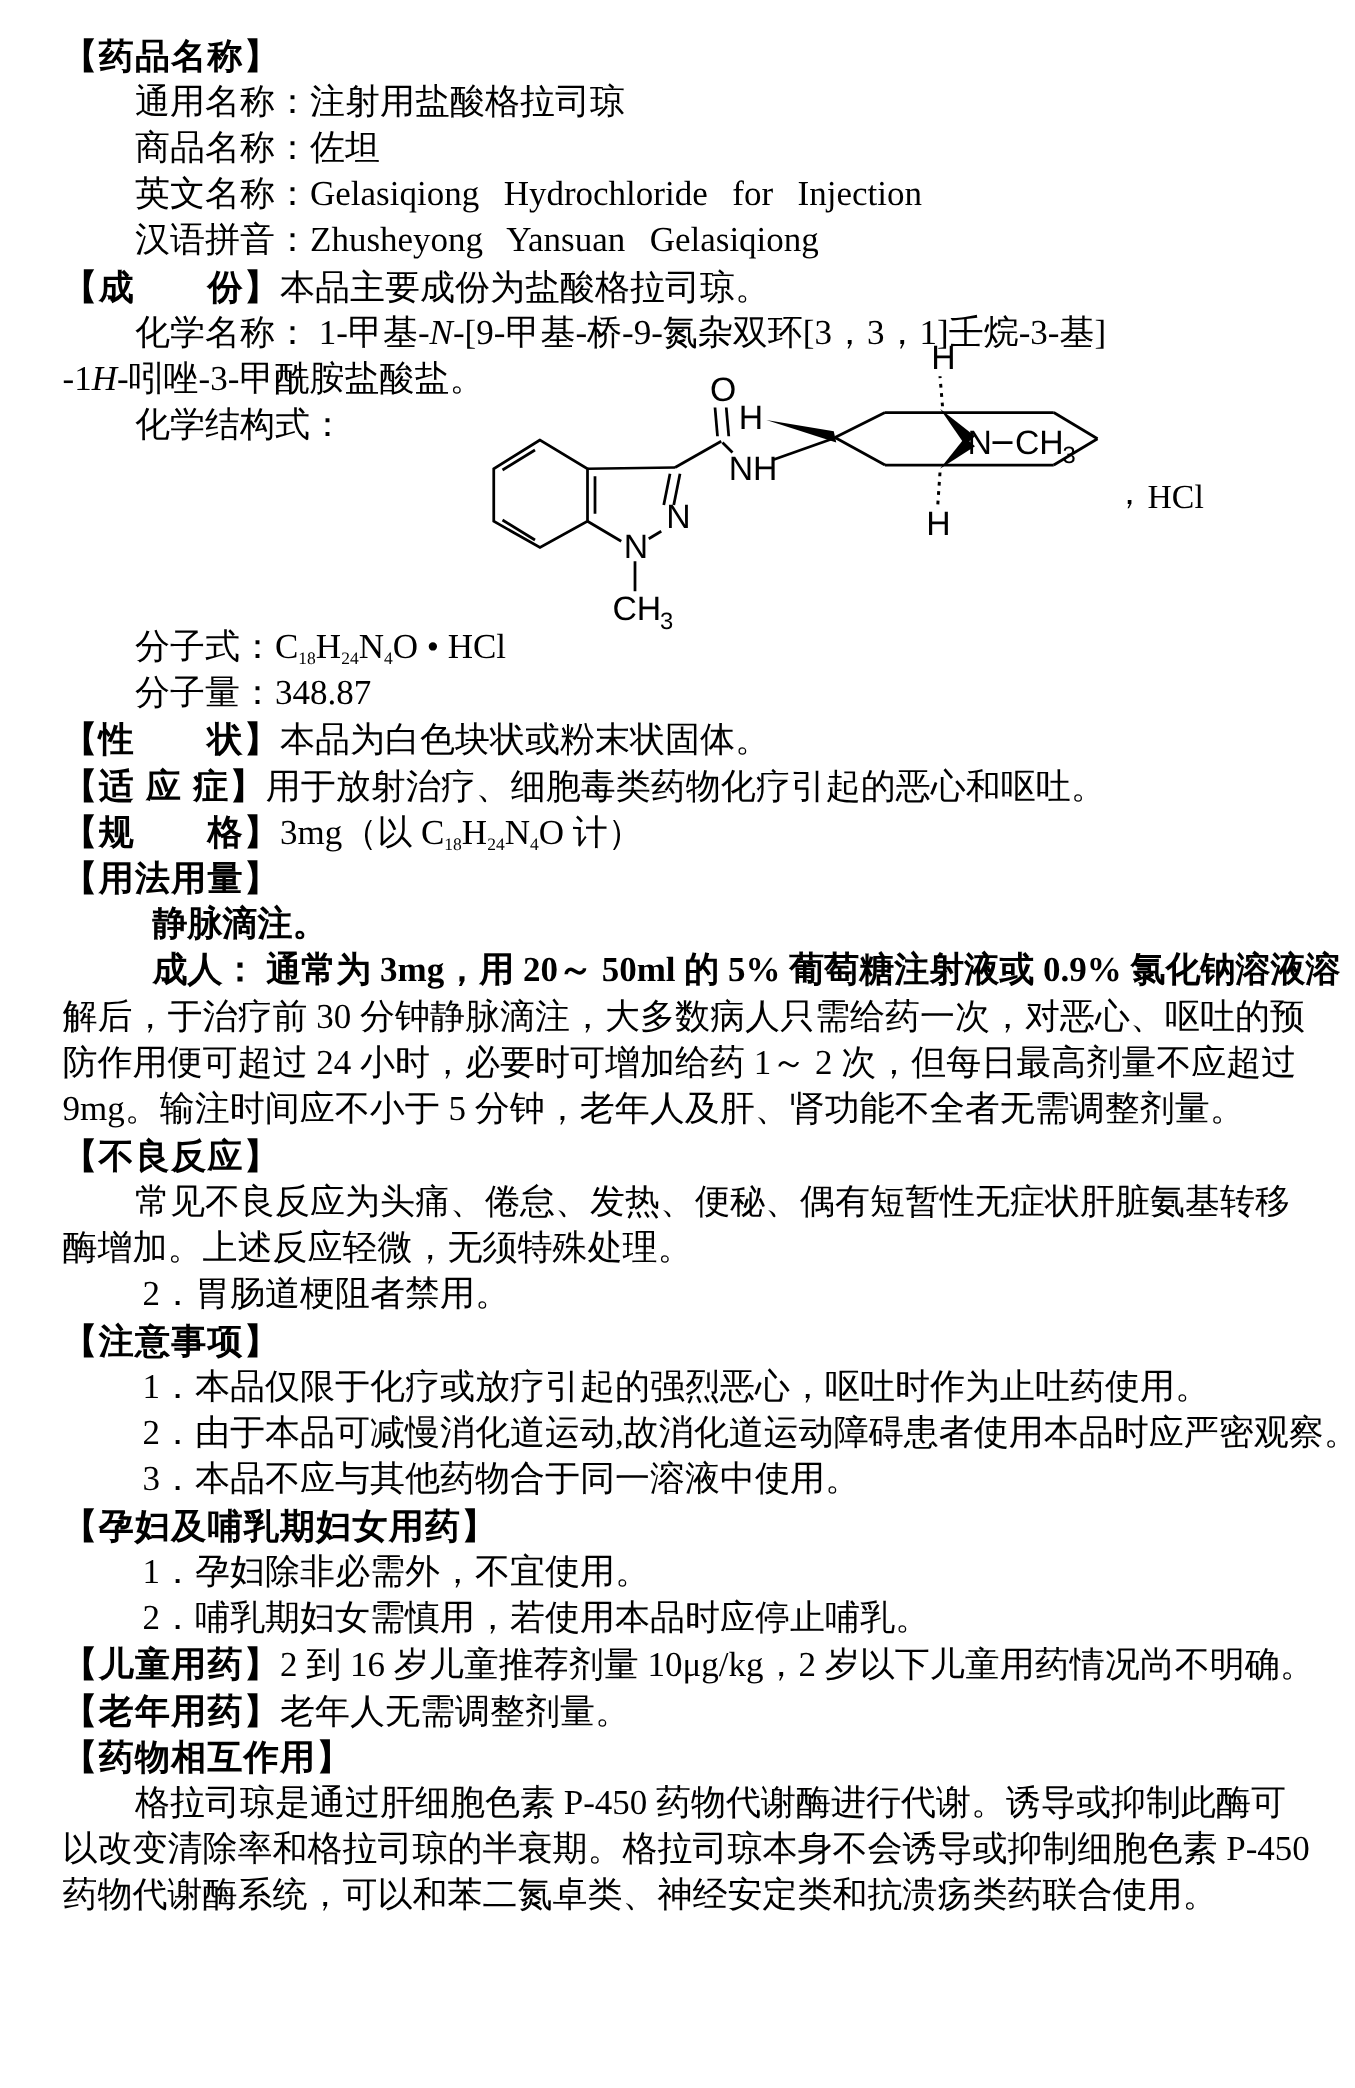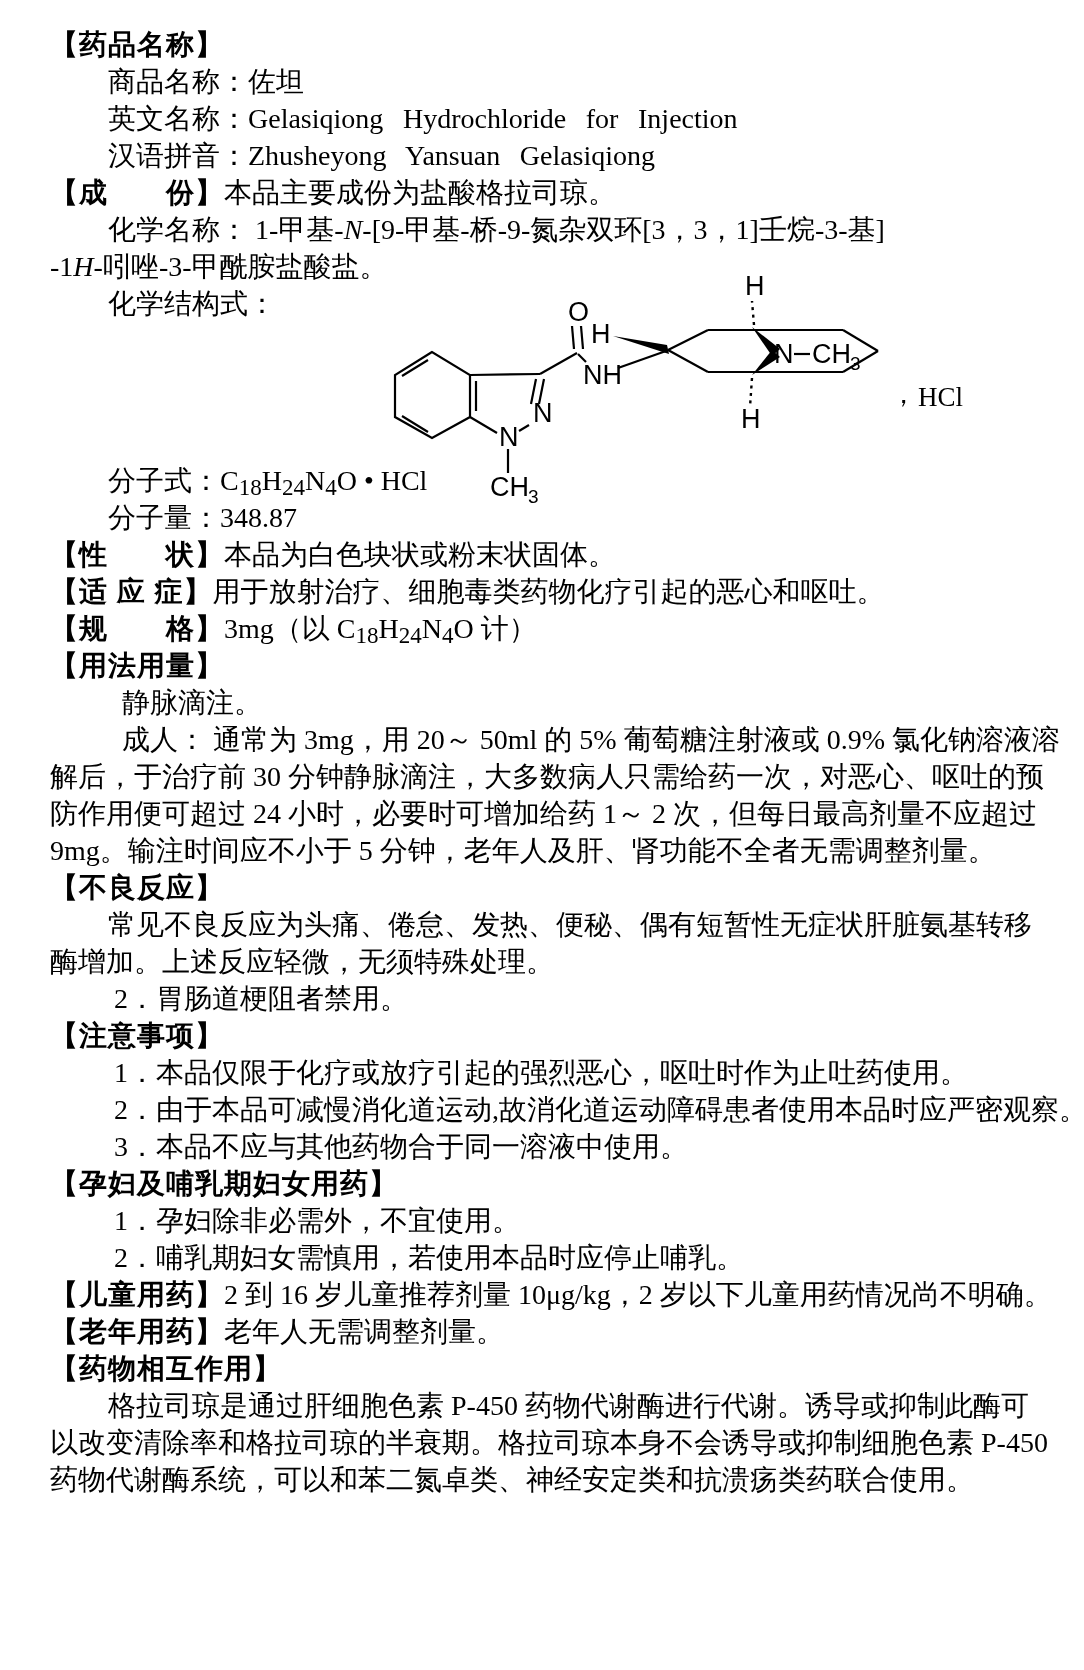--- a/index.html
+++ b/index.html
@@ -14,43 +14,44 @@
     font-size:28px;
   }
   .textcol{position:absolute;left:50px;top:10px;right:20px;margin-top:16px;}
   .ln{height:37px;line-height:37px;white-space:nowrap;}
   .h{
     font-family:"Liberation Sans","DejaVu Sans",sans-serif;
     font-weight:700;
     letter-spacing:1px;
   }
   .ind{padding-left:58px;}
-  .ind-lg{padding-left:72px;}
+  .ind-lg{padding-left:72px;font-weight:bold;}
   .num{padding-left:64px;}
   .spacer{height:140px;}
   .it{font-style:italic;}
-  sub.f{font-size:23px;vertical-align:-5px;line-height:0;}
+  sub.f{font-size:14px;vertical-align:-5px;line-height:0;}
   .latin{word-spacing:0.45em;}
   .structure{position:absolute;left:380px;top:265px;width:590px;height:245px;}
   svg text{font-family:"Liberation Sans","DejaVu Sans",sans-serif;fill:#000;}
   svg .bond{stroke:#000;stroke-width:2.2;fill:none;}
   svg .dash{stroke:#000;stroke-width:2.4;stroke-dasharray:3,4.5;fill:none;}
   svg .wedge{fill:#000;stroke:none;}
   svg .atom{font-size:27px;}
   svg .sub{font-size:19px;}
   svg .serif{font-family:"Liberation Serif","DejaVu Serif",serif;}
 </style>
 </head>
 <body>
 
 <div class="page">
 
   <div class="textcol">
 
     <div class="ln h">【药品名称】</div>
+    <div class="ln ind">通用名称：注射用盐酸格拉司琼</div>
     <div class="ln ind">商品名称：佐坦</div>
     <div class="ln ind latin">英文名称：Gelasiqiong  Hydrochloride  for  Injection</div>
     <div class="ln ind latin">汉语拼音：Zhusheyong  Yansuan  Gelasiqiong</div>
 
     <div class="ln"><span class="h">【成　　份】</span><span>本品主要成份为盐酸格拉司琼。</span></div>
     <div class="ln ind"><span>化学名称： 1-甲基-</span><span class="it">N</span><span>-[9-甲基-桥-9-氮杂双环[3，3，1]壬烷-3-基]</span></div>
     <div class="ln"><span>-1</span><span class="it">H</span><span>-吲唑-3-甲酰胺盐酸盐。</span></div>
     <div class="ln ind">化学结构式：</div>
 
     <div class="spacer"></div>

